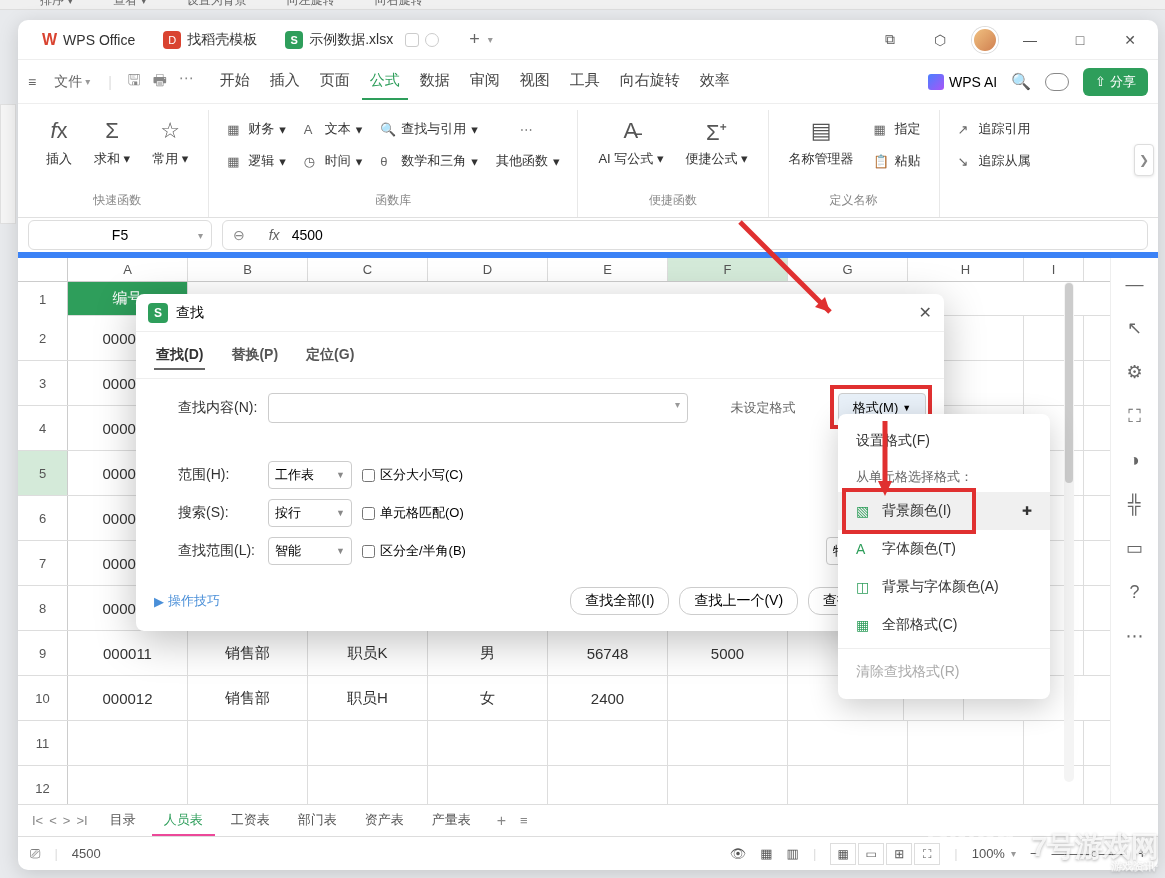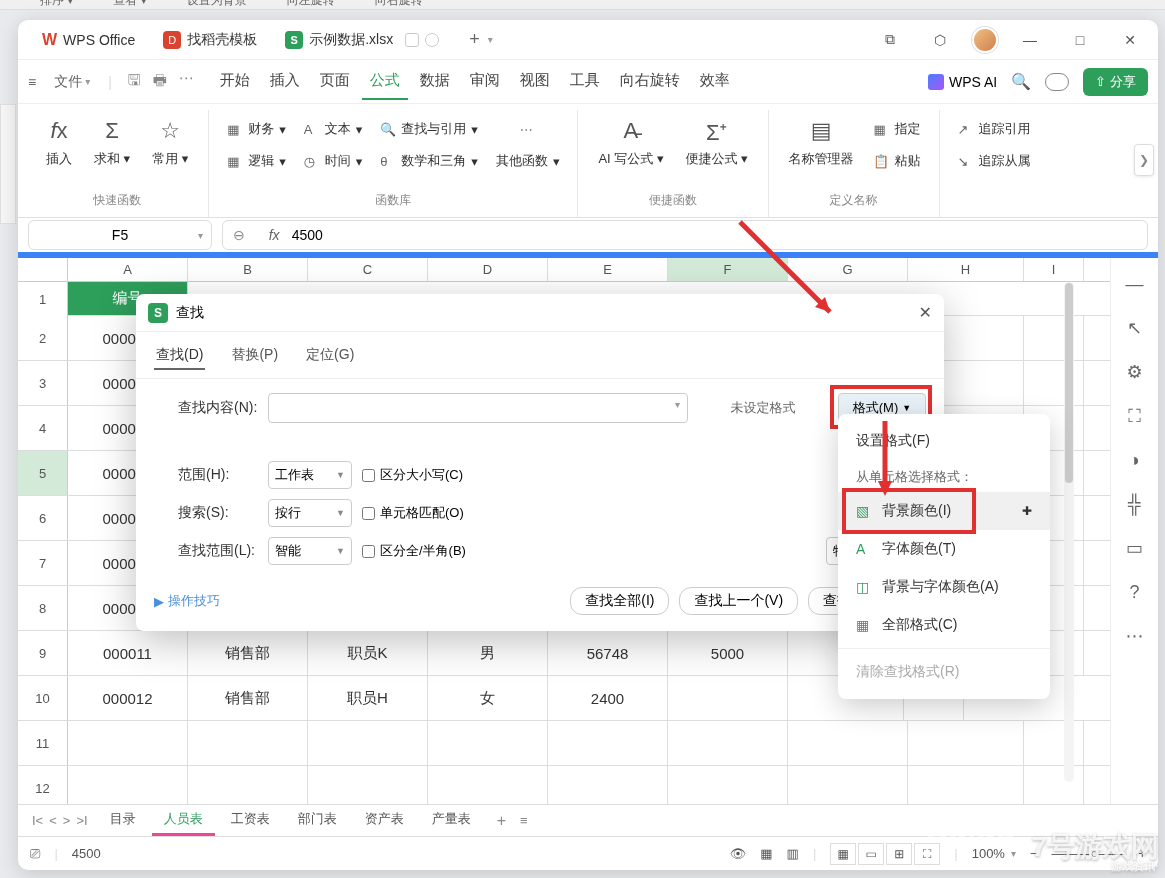--- a/index.html
+++ b/index.html
@@ -68,35 +68,35 @@
 .row.header-row .row-h { height: 34px; }
 .v-scroll { position: absolute; right: 36px; top: 24px; width: 10px; height: 500px; background: #f4f4f4; border-radius: 5px; }
 .v-scroll-thumb { width: 8px; margin: 1px; height: 200px; background: #ccc; border-radius: 4px; }
 
 .right-panel { width: 48px; border-left: 1px solid #eee; display: flex; flex-direction: column; align-items: center; gap: 20px; padding-top: 14px; color: #666; font-size: 18px; }
 .right-panel > div { width: 24px; height: 24px; display: flex; align-items: center; justify-content: center; }
 
 .sheet-tabs { height: 32px; border-top: 1px solid #ddd; display: flex; align-items: center; padding: 0 8px; gap: 4px; font-size: 13px; }
 .sheet-nav { display: flex; gap: 6px; color: #888; padding: 0 6px; }
 .sheet-tab { padding: 5px 12px; color: #555; border-radius: 4px 4px 0 0; }
-.sheet-tab.active { color: #2e9e5b; border-bottom: 4px solid #ec4899; background: #fff; }
+.sheet-tab.active { color: #2e9e5b; border-bottom: 2px solid #ec4899; background: #fff; }
 
 .status-bar { height: 34px; border-top: 1px solid #ddd; display: flex; align-items: center; padding: 0 12px; gap: 14px; font-size: 13px; color: #555; }
 .status-bar .spacer { flex: 1; }
 .view-btns { display: flex; gap: 2px; }
 .view-btn { width: 26px; height: 22px; border: 1px solid #ddd; display: flex; align-items: center; justify-content: center; font-size: 12px; }
 .zoom { display: flex; align-items: center; gap: 6px; }
 
 
 .dialog { position: absolute; left: 136px; top: 294px; width: 808px; background: #fff; border-radius: 8px; box-shadow: 0 10px 40px rgba(0,0,0,.25); z-index: 10; }
 .dialog-title { height: 38px; display: flex; align-items: center; padding: 0 12px; font-size: 14px; border-bottom: 1px solid #eee; }
 .dialog-title .logo-s { width: 20px; height: 20px; background: #2e9e5b; border-radius: 4px; display: flex; align-items: center; justify-content: center; color: #fff; font-size: 12px; font-weight: bold; margin-right: 8px; }
 .dialog-close { margin-left: auto; font-size: 16px; color: #555; }
 .dialog-tabs { display: flex; gap: 24px; padding: 10px 18px 8px; font-size: 14px; border-bottom: 1px solid #eee; }
-.dialog-tab { padding: 4px 2px; color: #555; }
+.dialog-tab { padding: 4px 2px; color: #555; font-weight: bold; }
 .dialog-tab.active { color: #333; border-bottom: 2px solid #666; }
 .dialog-body { padding: 14px 18px; display: flex; flex-direction: column; gap: 10px; font-size: 14px; }
 .form-row { display: flex; align-items: center; gap: 10px; margin-left: 24px; }
 .form-label { width: 80px; color: #333; }
 .form-input { flex: 1; height: 30px; border: 1px solid #ccc; border-radius: 4px; padding: 0 8px; }
 .form-select { width: 84px; height: 28px; border: 1px solid #ccc; border-radius: 4px; padding: 0 6px; display: flex; align-items: center; justify-content: space-between; font-size: 13px; }
 .form-select-lg { width: 100px; }
 .form-check { display: flex; align-items: center; gap: 5px; font-size: 13px; }
 .format-preview { width: 130px; height: 30px; border: none; display: flex; align-items: center; justify-content: center; font-size: 13px; color: #666; }
 .format-btn { width: 88px; height: 30px; border: 1px solid #ccc; border-radius: 4px; display: flex; align-items: center; justify-content: center; gap: 4px; font-size: 13px; background: #e8f0f8; }

